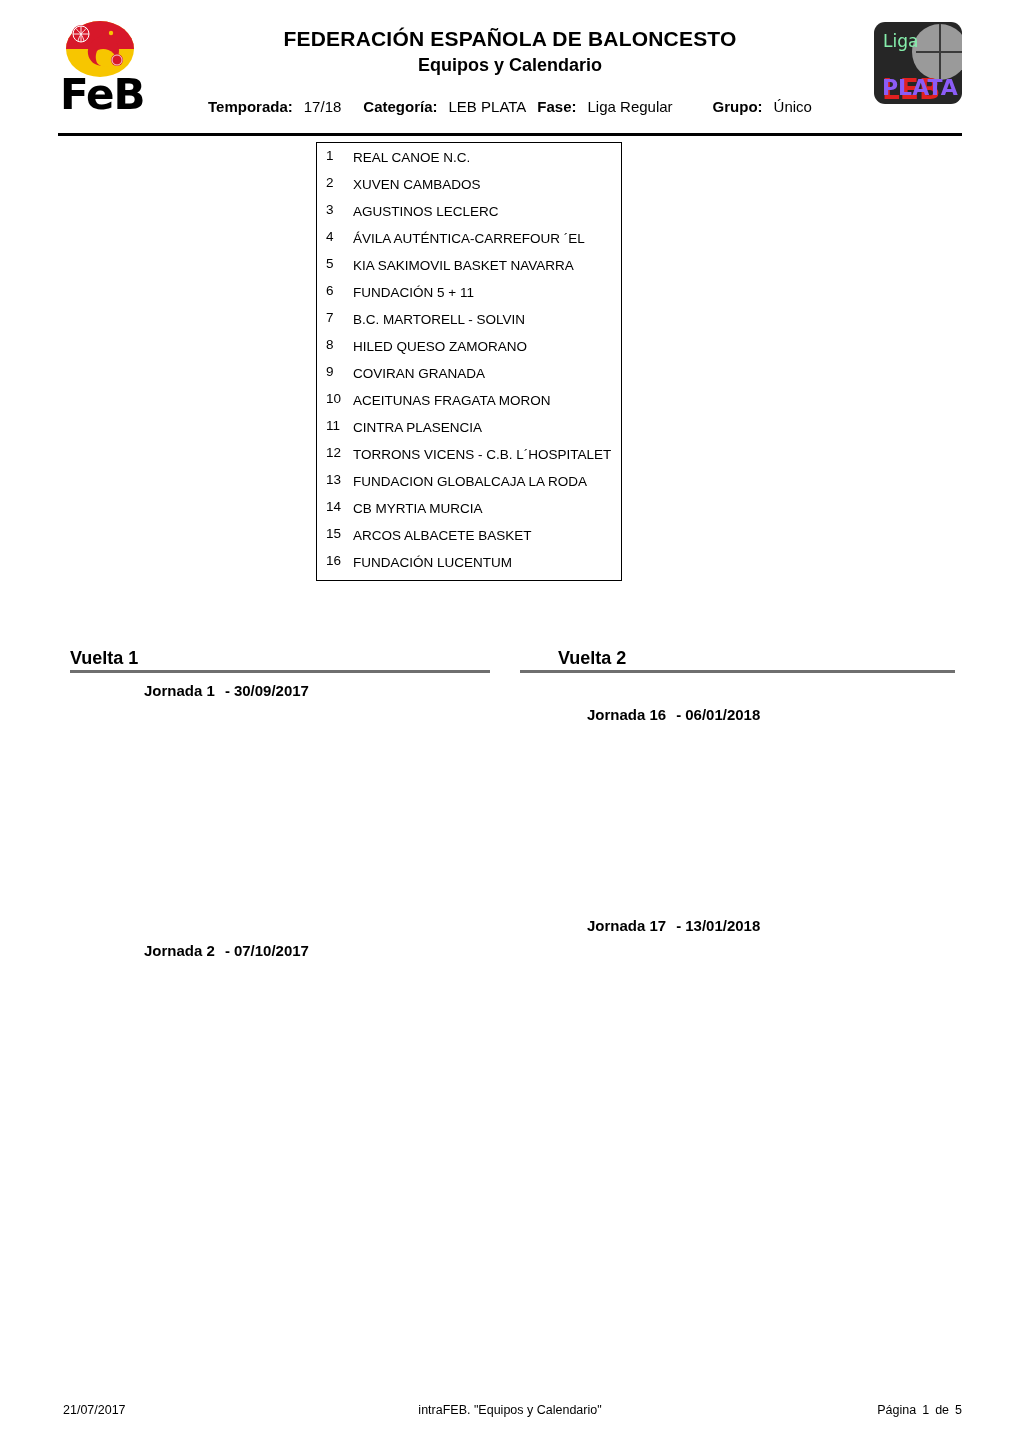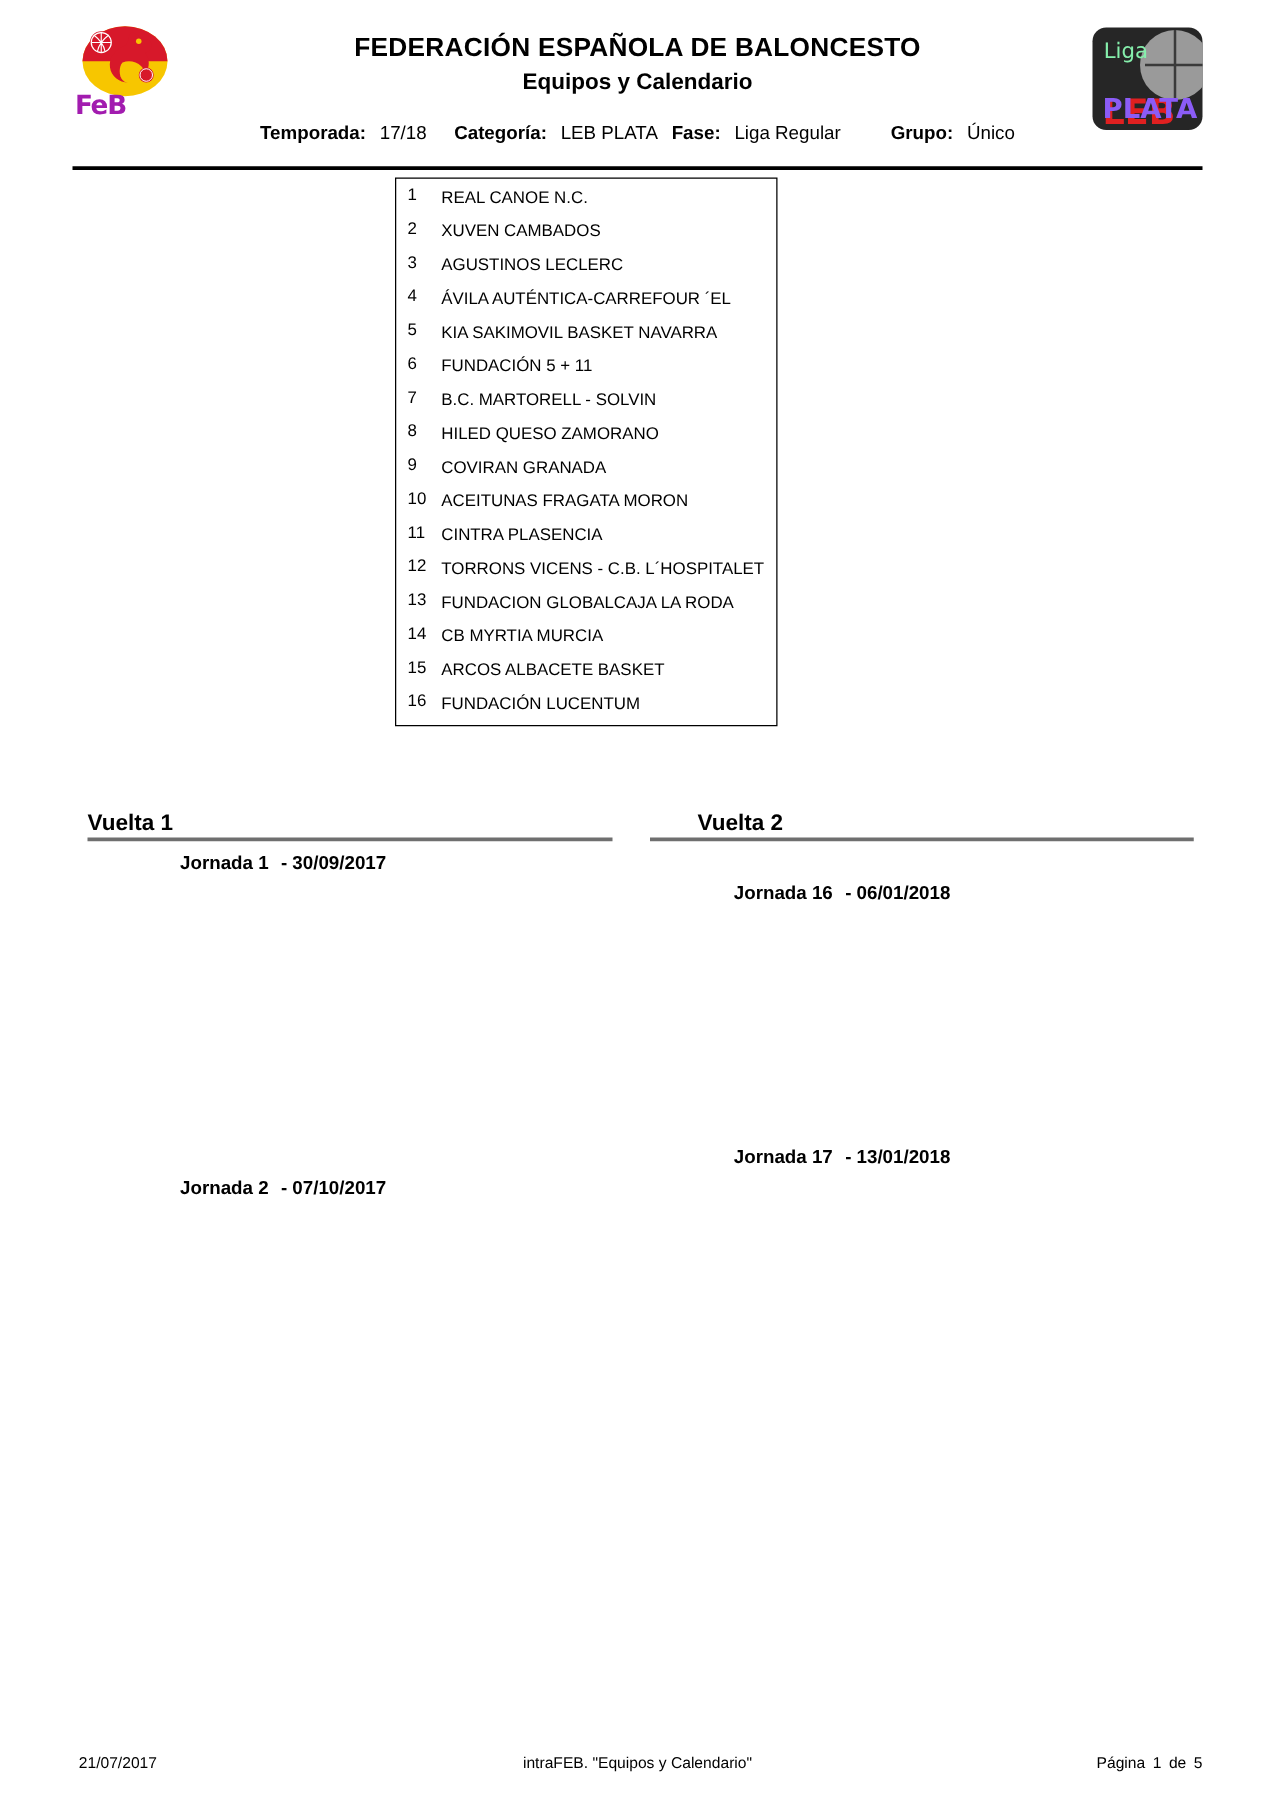--- a/index.html
+++ b/index.html
@@ -30,24 +30,24 @@
   }
   #feb-mark {
     position: absolute;
     left: 8px; top: 0;
     width: 70px; height: 58px;
   }
   #feb-wordmark {
     position: absolute;
     left: 3px; top: 54px;
     width: 84px;
-    font-size: 21px;
+    font-size: 42px;
     font-weight: bold;
     letter-spacing: -1px;
-    color: #a21caf;
+    color: #000000;
     line-height: 1;
     font-family: "DejaVu Sans", sans-serif;
   }
 
   #leb-logo {
     position: absolute;
     left: 874px; top: 22px;
     width: 88px; height: 82px;
     background: #262626;
     border-radius: 11px;

